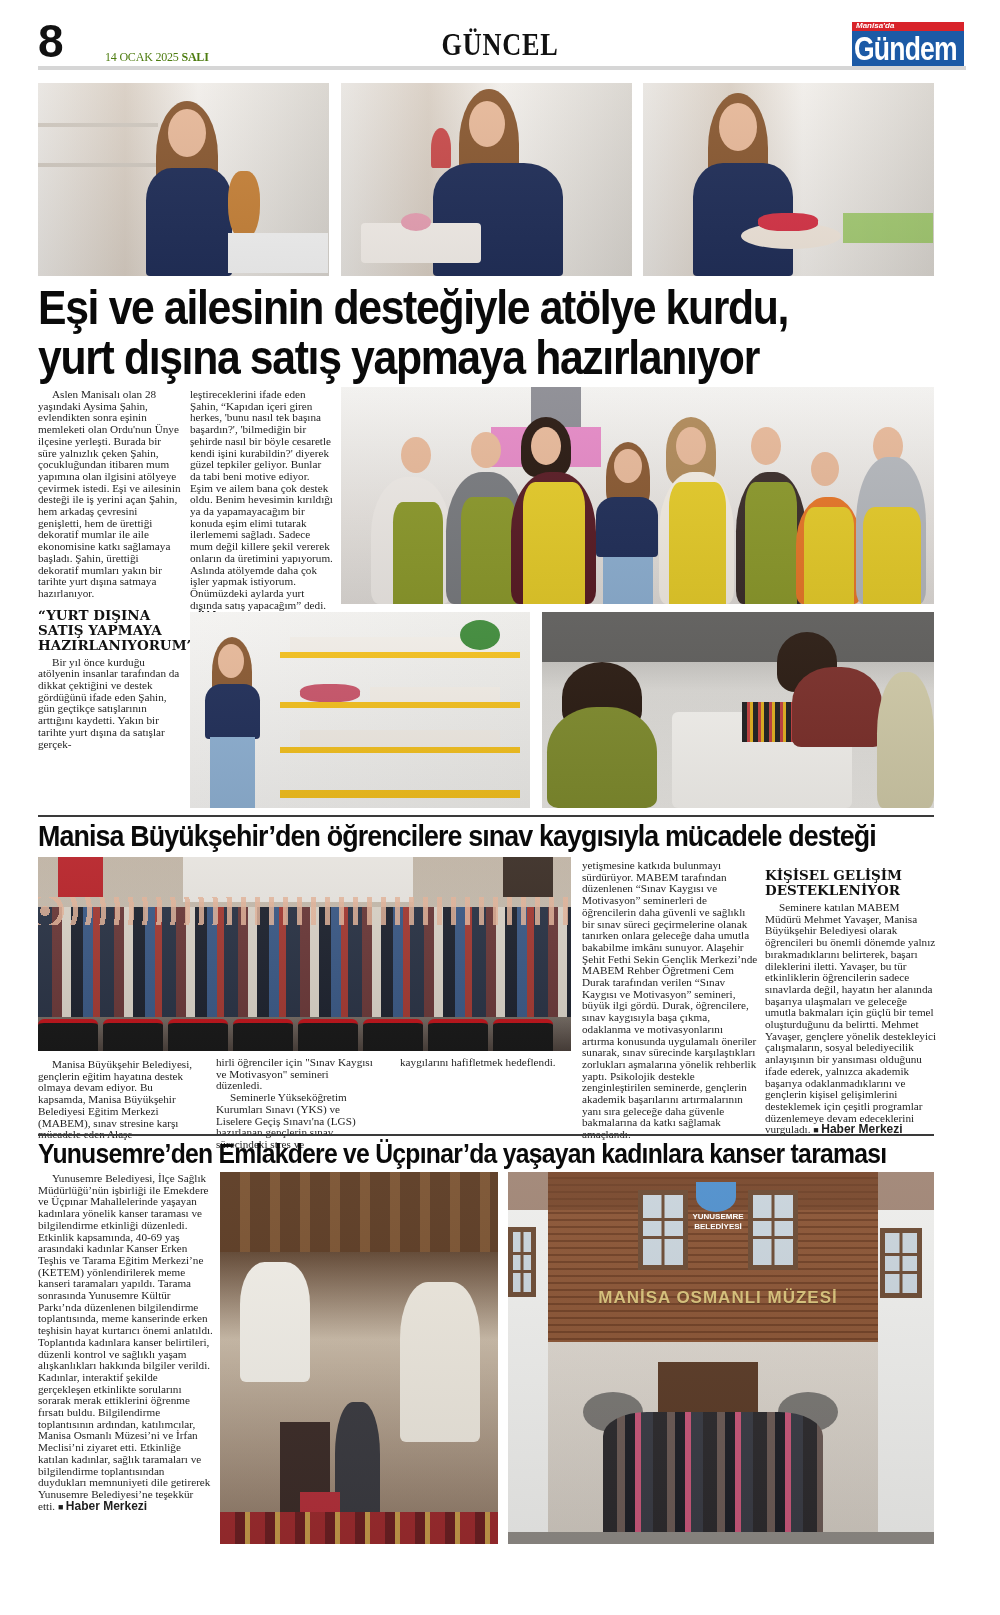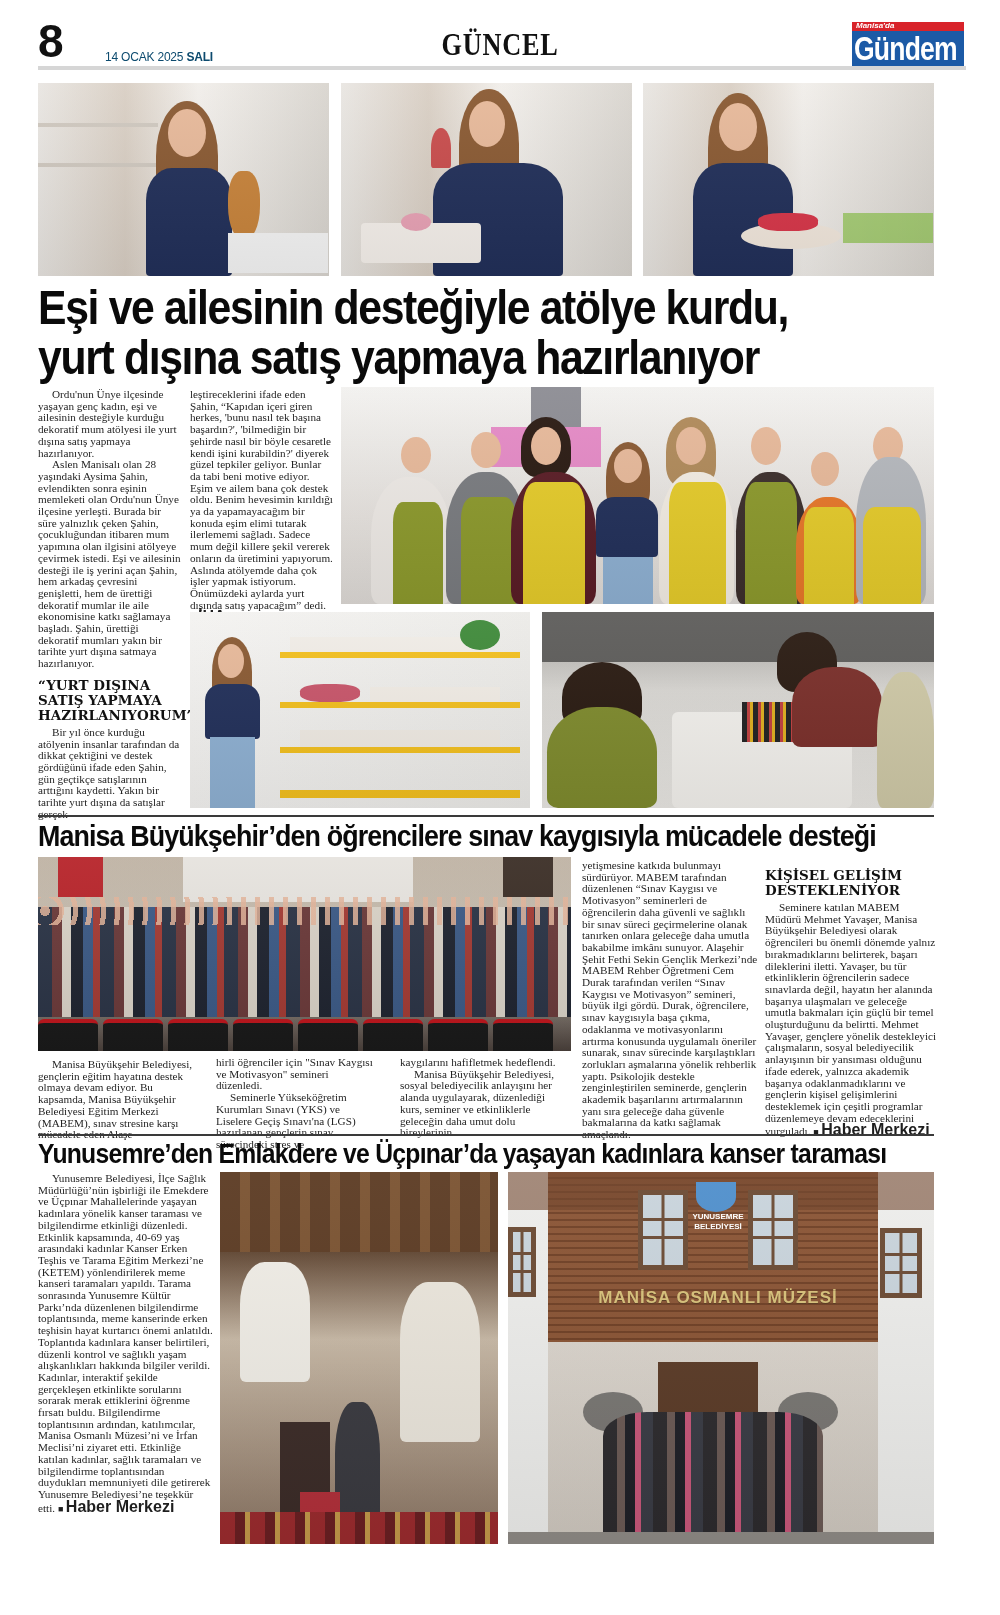--- a/index.html
+++ b/index.html
@@ -3,21 +3,21 @@
 <meta charset="utf-8">
 <style>
   * { box-sizing: border-box; margin: 0; padding: 0; }
   html, body { width: 1000px; height: 1615px; background: #ffffff; overflow: hidden; }
   body { position: relative; font-family: "DejaVu Serif", serif; color: #1a1a1a; }
 
   .abs { position: absolute; }
 
   
   .page-num { left: 38px; top: 18px; font-family: "Liberation Sans", sans-serif; font-size: 46px; font-weight: bold; line-height: 1; color: #111; }
-  .page-date { left: 105px; top: 50px; font-family: Liberation Sans, sans-serif; font-size: 12px; color: #0c4a6e; letter-spacing: -0.2px; }
+  .page-date { left: 105px; top: 50px; font-family: Liberation Serif, serif; font-size: 12px; color: #4d7c0f; letter-spacing: -0.2px; }
   .page-date b { font-weight: bold; }
   .section-title { left: 0; width: 1000px; top: 26px; text-align: center; font-family: "Liberation Serif", serif; font-size: 32px; font-weight: bold; letter-spacing: 1px; color: #111; transform: scaleX(0.82); }
   .masthead-rule { left: 38px; top: 66px; width: 928px; height: 4px; background: #d6d6d6; }
   .logo { left: 852px; top: 22px; width: 112px; height: 44px; }
   .logo .top { position: absolute; left: 0; top: 0; width: 112px; height: 9px; background: #d8232a; }
   .logo .top span { position: absolute; left: 4px; top: -1px; font-family: "Liberation Sans", sans-serif; font-size: 8px; font-style: italic; font-weight: bold; color: #fff; }
   .logo .body { position: absolute; left: 0; top: 9px; width: 112px; height: 35px; background: #1c5aa6; }
   .logo .body span { position: absolute; left: 2px; top: -2px; font-family: "Liberation Sans", sans-serif; font-size: 34px; font-weight: bold; color: #fff; letter-spacing: -1px; transform: scaleX(0.78); transform-origin: left; }
 
   
@@ -43,21 +43,21 @@
   .headline { font-family: "Liberation Sans", sans-serif; font-weight: bold; color: #0a0a0a; white-space: nowrap; transform-origin: left top; }
   .h1 { left: 38px; top: 283px; font-size: 48px; line-height: 50px; letter-spacing: -1.5px; transform: scaleX(0.89); }
   .h2 { left: 38px; top: 819px; font-size: 30px; line-height: 34px; letter-spacing: -1px; transform: scaleX(0.895); }
   .h3 { left: 38px; top: 1139px; font-size: 27px; line-height: 30px; letter-spacing: -0.8px; transform: scaleX(0.915); }
 
   
   .col { position: absolute; font-family: "Liberation Serif", serif; font-size: 11.2px; line-height: 11.7px; color: #1e1e1e; text-align: left; }
   .col p { text-indent: 14px; }
   .col p.noind { text-indent: 0; }
   .subhead { font-family: "DejaVu Serif", serif; font-weight: bold; font-size: 13.5px; line-height: 15px; color: #111; margin: 8px 0 4px 0; }
-  .byline { font-family: "Liberation Sans", sans-serif; font-weight: bold; font-size: 16px; }
+  .byline { font-family: "Liberation Sans", sans-serif; font-weight: bold; font-size: 12px; }
   .byline::before { content: "■ "; font-size: 9px; }
 
   .rule { position: absolute; height: 2px; background: #3a3a3a; }
 </style>
 </head>
 <body>
 
 <div class="abs page-num">8</div>
 <div class="abs page-date"><span>14 OCAK 2025</span> <b>SALI</b></div>
 <div class="abs section-title">GÜNCEL</div>
@@ -96,21 +96,20 @@
   <div style="position:absolute;left:115px;top:130px;width:60px;height:18px;background:#d8374a;border-radius:40%;"></div>
   <div style="position:absolute;left:200px;top:130px;width:90px;height:30px;background:#8bc34a;opacity:0.7;"></div>
 </div>
 
 <div class="abs headline h1">
   <div>Eşi ve ailesinin desteğiyle atölye kurdu,</div>
   <div>yurt dışına satış yapmaya hazırlanıyor</div>
 </div>
 
 <div class="col" style="left:38px;top:389px;width:143px;">
-  <p>Ordu'nun Ünye ilçesinde yaşayan genç kadın, eşi ve ailesinin desteğiyle kurduğu dekoratif mum atölyesi ile yurt dışına satış yapmaya hazırlanıyor.</p>
   <p>Aslen Manisalı olan 28 yaşındaki Aysima Şahin, evlendikten sonra eşinin memleketi olan Ordu'nun Ünye ilçesine yerleşti. Burada bir süre yalnızlık çeken Şahin, çocukluğundan itibaren mum yapımına olan ilgisini atölyeye çevirmek istedi. Eşi ve ailesinin desteği ile iş yerini açan Şahin, hem arkadaş çevresini genişletti, hem de ürettiği dekoratif mumlar ile aile ekonomisine katkı sağlamaya başladı. Şahin, ürettiği dekoratif mumları yakın bir tarihte yurt dışına satmaya hazırlanıyor.</p>
   <div class="subhead">“YURT DIŞINA SATIŞ YAPMAYA HAZIRLANIYORUM”</div>
   <p>Bir yıl önce kurduğu atölyenin insanlar tarafından da dikkat çektiğini ve destek gördüğünü ifade eden Şahin, gün geçtikçe satışlarının arttığını kaydetti. Yakın bir tarihte yurt dışına da satışlar gerçek-</p>
 </div>
 
 <div class="col" style="left:190px;top:389px;width:143px;">
   <p class="noind"><span>leştireceklerini ifade eden Şahin, “Kapıdan içeri giren herkes, 'bunu nasıl tek başına başardın?', 'bilmediğin bir şehirde nasıl bir böyle cesaretle kendi işini kurabildin?' diyerek güzel tepkiler geliyor. Bunlar da tabi beni motive ediyor. Eşim ve ailem bana çok destek oldu. Benim hevesimin kırıldığı ya da yapamayacağım bir konuda eşim elimi tutarak ilerlememi sağladı. Sadece mum değil killere şekil vererek onların da üretimini yapıyorum. Aslında atölyemde daha çok işler yapmak istiyorum. Önümüzdeki aylarda yurt dışında satış yapacağım” dedi.</span> <span class="byline">İHA</span></p>
 </div>
 
 <div class="photo" style="left:341px;top:387px;width:593px;height:217px;background:linear-gradient(180deg,#f2f1ef 0%,#e7e3df 60%,#dedad6 100%);">
@@ -202,21 +201,20 @@
 
 <div class="col" style="left:38px;top:1059px;width:158px;">
   <p>Manisa Büyükşehir Belediyesi, gençlerin eğitim hayatına destek olmaya devam ediyor. Bu kapsamda, Manisa Büyükşehir Belediyesi Eğitim Merkezi (MABEM), sınav stresine karşı mücadele eden Alaşe-</p>
 </div>
 <div class="col" style="left:216px;top:1057px;width:160px;">
   <p class="noind">hirli öğrenciler için "Sınav Kaygısı ve Motivasyon" semineri düzenledi.</p>
   <p>Seminerle Yükseköğretim Kurumları Sınavı (YKS) ve Liselere Geçiş Sınavı'na (LGS) hazırlanan gençlerin sınav sürecindeki stres ve</p>
 </div>
 <div class="col" style="left:400px;top:1057px;width:160px;">
   <p class="noind">kaygılarını hafifletmek hedeflendi.</p>
-  <p>Manisa Büyükşehir Belediyesi, sosyal belediyecilik anlayışını her alanda uygulayarak, düzenlediği kurs, seminer ve etkinliklerle geleceğin daha umut dolu bireylerinin</p>
 </div>
 <div class="col" style="left:582px;top:860px;width:176px;">
   <p class="noind">yetişmesine katkıda bulunmayı sürdürüyor. MABEM tarafından düzenlenen “Sınav Kaygısı ve Motivasyon” seminerleri de öğrencilerin daha güvenli ve sağlıklı bir sınav süreci geçirmelerine olanak tanırken onlara geleceğe daha umutla bakabilme imkânı sunuyor. Alaşehir Şehit Fethi Sekin Gençlik Merkezi’nde MABEM Rehber Öğretmeni Cem Durak tarafından verilen “Sınav Kaygısı ve Motivasyon” semineri, büyük ilgi gördü. Durak, öğrencilere, sınav kaygısıyla başa çıkma, odaklanma ve motivasyonlarını artırma konusunda uygulamalı öneriler sunarak, sınav sürecinde karşılaştıkları zorlukları aşmalarına yönelik rehberlik yaptı. Psikolojik destekle zenginleştirilen seminerde, gençlerin akademik başarılarını artırmalarının yanı sıra geleceğe daha güvenle bakmalarına da katkı sağlamak amaçlandı.</p>
 </div>
 <div class="col" style="left:765px;top:852px;width:172px;">
   <div class="subhead" style="margin-top:16px;">KİŞİSEL GELİŞİM DESTEKLENİYOR</div>
   <p><span>Seminere katılan MABEM Müdürü Mehmet Yavaşer, Manisa Büyükşehir Belediyesi olarak öğrencileri bu önemli dönemde yalnız bırakmadıklarını belirterek, başarı dileklerini iletti. Yavaşer, bu tür etkinliklerin öğrencilerin sadece sınavlarda değil, hayatın her alanında başarıya ulaşmaları ve geleceğe umutla bakmaları için güçlü bir temel oluşturduğunu da belirtti. Mehmet Yavaşer, gençlere yönelik destekleyici çalışmaların, sosyal belediyecilik anlayışının bir yansıması olduğunu ifade ederek, yalnızca akademik başarıya odaklanmadıklarını ve gençlerin kişisel gelişimlerini desteklemek için çeşitli programlar düzenlemeye devam edeceklerini vurguladı.</span> <span class="byline">Haber Merkezi</span></p>
 </div>
 
 <div class="rule" style="left:38px;top:1134px;width:896px;"></div>

